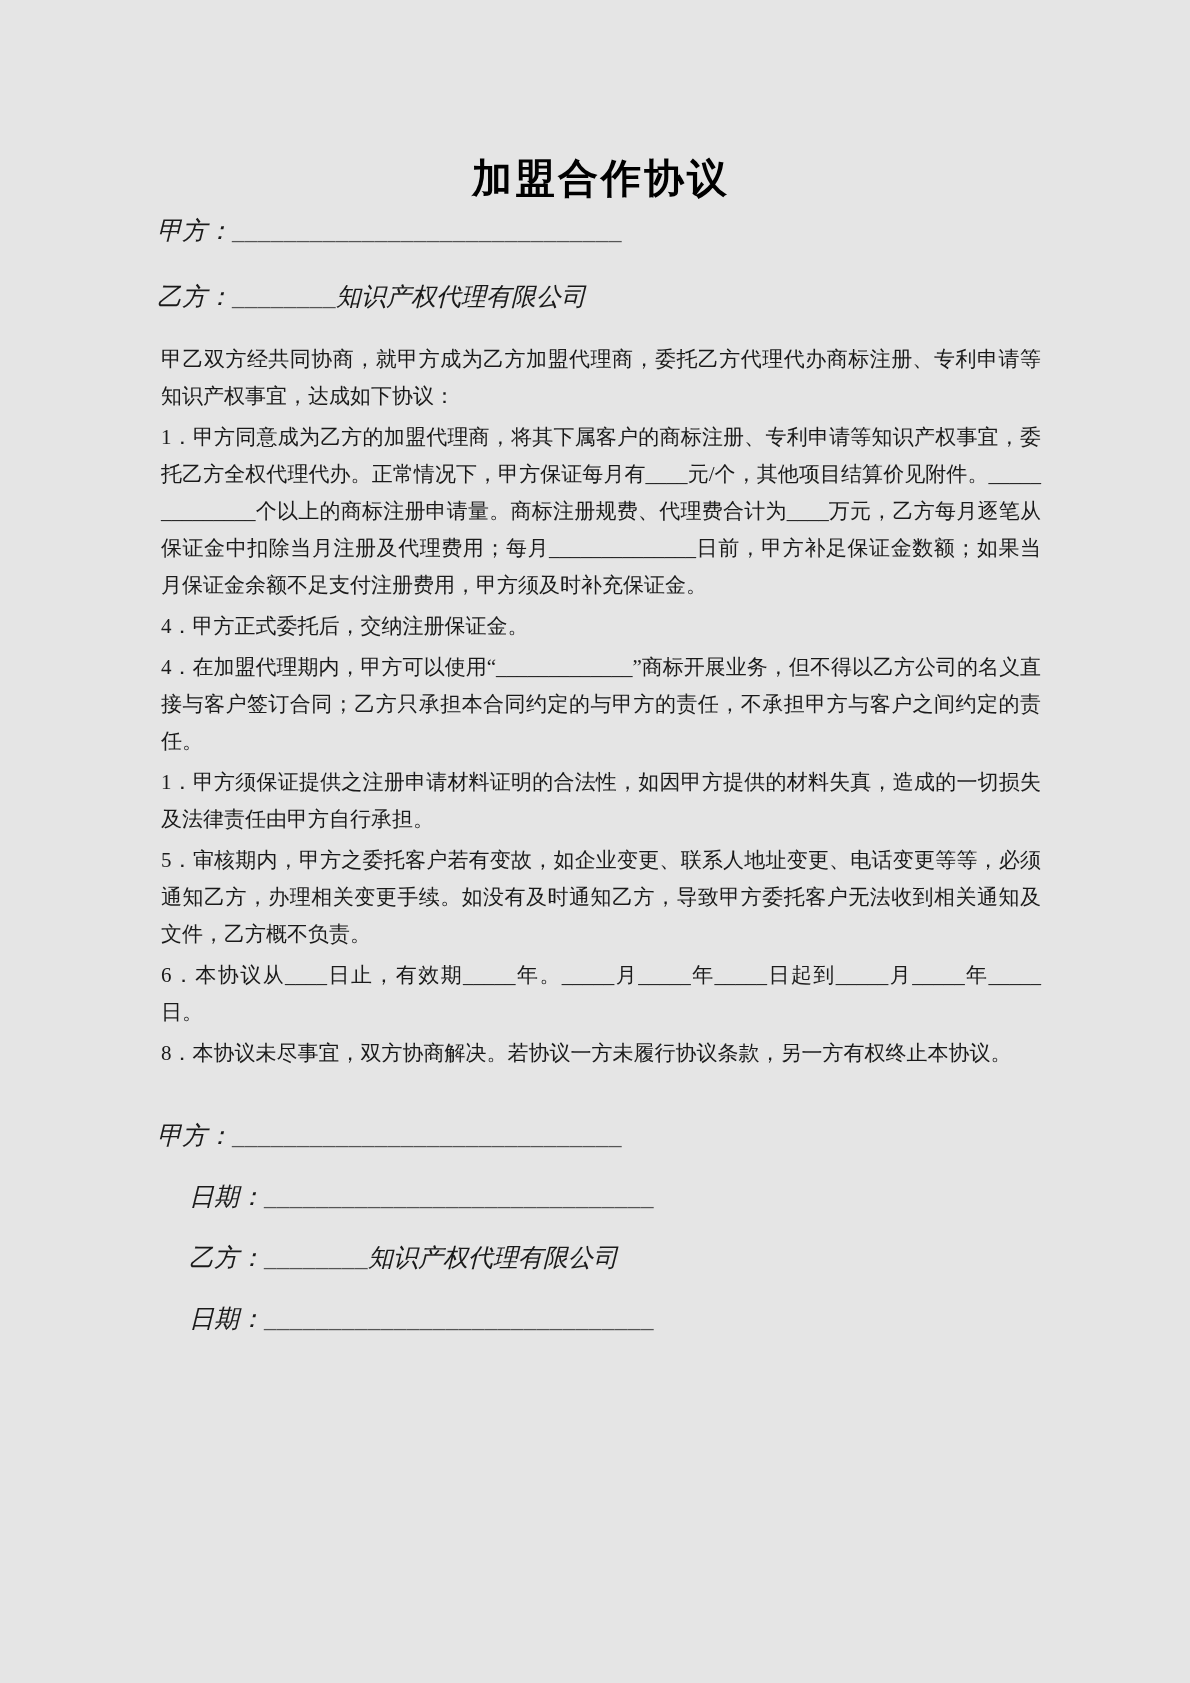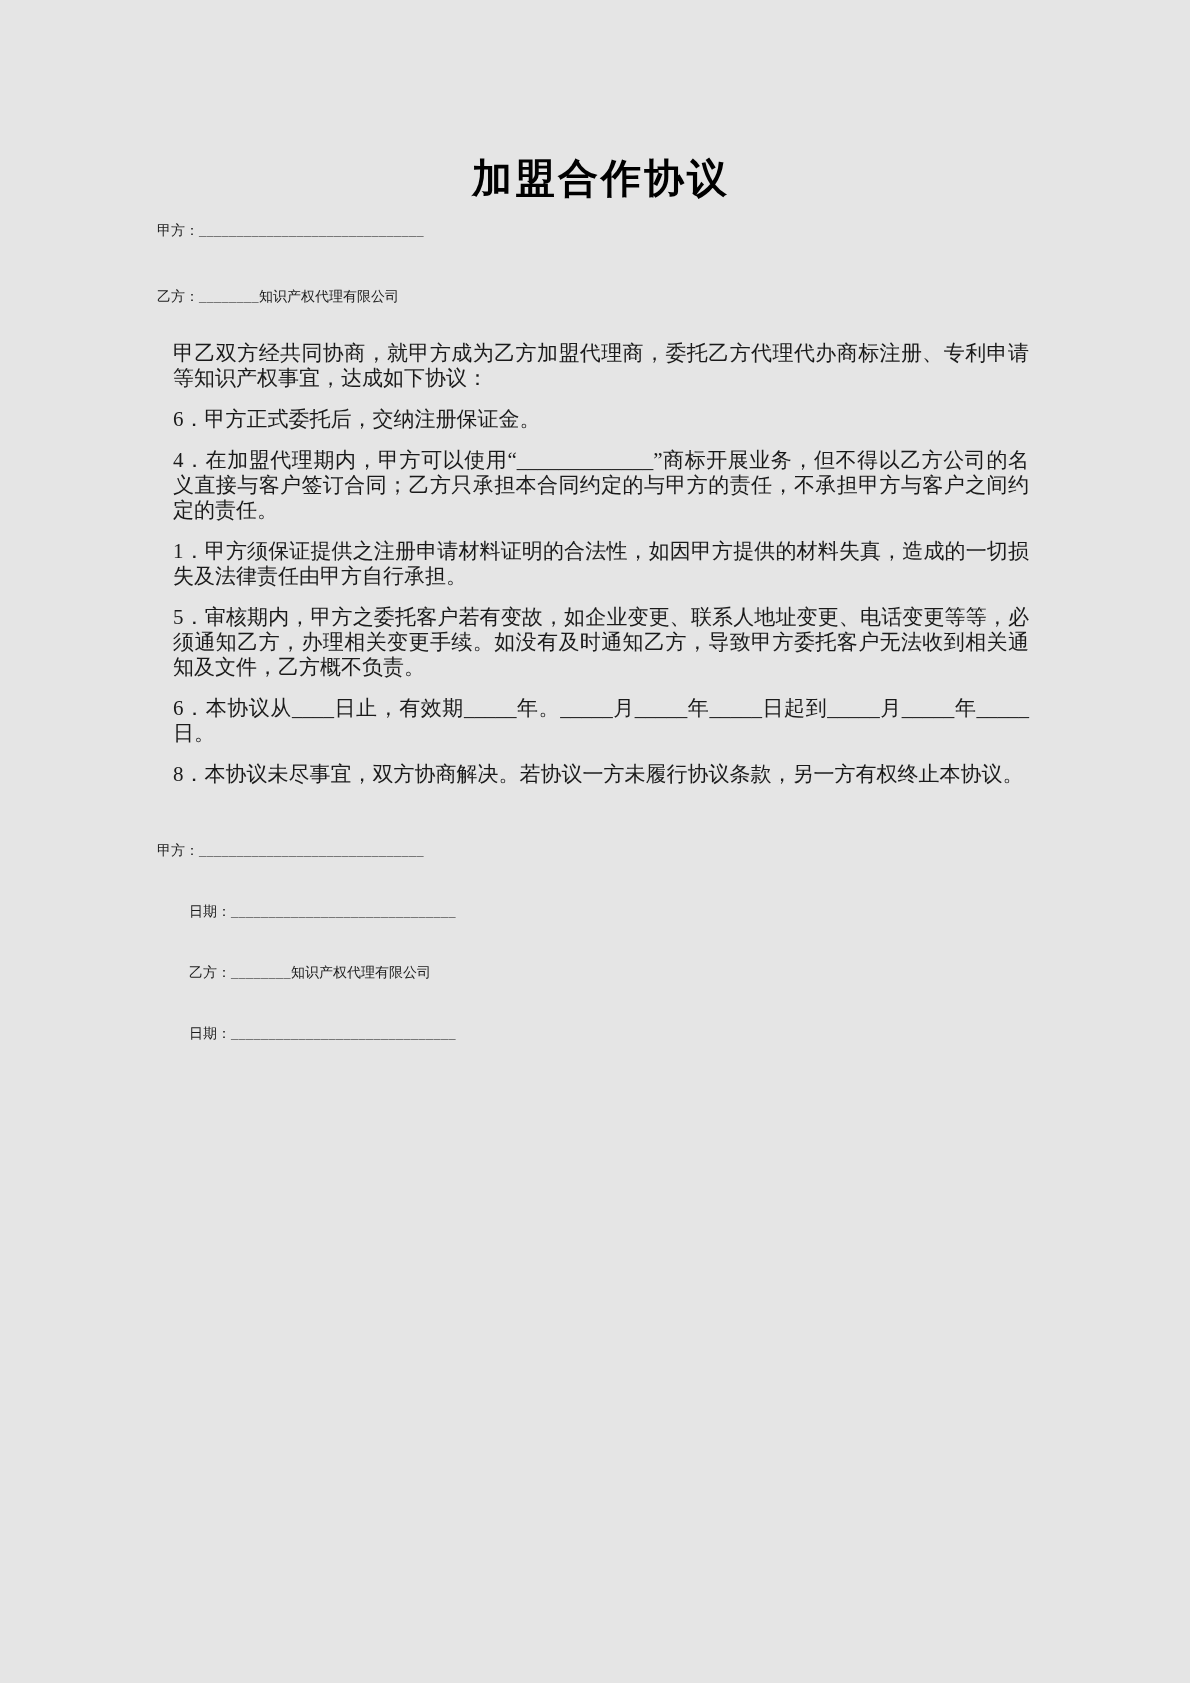--- a/index.html
+++ b/index.html
@@ -30,37 +30,38 @@
   .doc-title {
     margin-top: 157px;
     text-align: center;
     font-size: 40px;
     line-height: 44px;
     font-weight: bold;
     letter-spacing: 3px;
     color: #000000;
   }
   .field-line {
-    font-size: 14px;
+    font-size: 25px;
     line-height: 31px;
     white-space: nowrap;
+    font-style: italic;
   }
   .hdr-party-a { margin-top: 14px; }
   .hdr-party-b { margin-top: 35px; }
   .blank {
     color: #555555;
     letter-spacing: 0.5px;
   }
   .body-text {
     margin-top: 29px;
   }
   .para {
-    margin: 16px;
+    margin: 4px;
     font-size: 21px;
-    line-height: 25px;
+    line-height: 37px;
     text-align: justify;
     text-justify: inter-character;
     word-break: break-all;
   }
   .signatures { margin-top: 48px; }
   .sig-line { margin-top: 0; }
   .sig-line + .sig-line { margin-top: 30px; margin-left: 32px; }
 </style>
 </head>
 <body>
@@ -73,21 +74,22 @@
     <div class="field-line hdr-party-a">
       <span>甲方：</span><span class="blank">______________________________</span>
     </div>
 
     <div class="field-line hdr-party-b">
       <span>乙方：</span><span class="blank">________</span><span>知识产权代理有限公司</span>
     </div>
 
     <div class="body-text">
       <p class="para">甲乙双方经共同协商，就甲方成为乙方加盟代理商，委托乙方代理代办商标注册、专利申请等知识产权事宜，达成如下协议：</p>
-      <p class="para">6．甲方正式委托后，交纳注册保证金。</p>
+      <p class="para">1．甲方同意成为乙方的加盟代理商，将其下属客户的商标注册、专利申请等知识产权事宜，委托乙方全权代理代办。正常情况下，甲方保证每月有____元/个，其他项目结算价见附件。______________个以上的商标注册申请量。商标注册规费、代理费合计为____万元，乙方每月逐笔从保证金中扣除当月注册及代理费用；每月______________日前，甲方补足保证金数额；如果当月保证金余额不足支付注册费用，甲方须及时补充保证金。</p>
+      <p class="para">4．甲方正式委托后，交纳注册保证金。</p>
       <p class="para">4．在加盟代理期内，甲方可以使用“_____________”商标开展业务，但不得以乙方公司的名义直接与客户签订合同；乙方只承担本合同约定的与甲方的责任，不承担甲方与客户之间约定的责任。</p>
       <p class="para">1．甲方须保证提供之注册申请材料证明的合法性，如因甲方提供的材料失真，造成的一切损失及法律责任由甲方自行承担。</p>
       <p class="para">5．审核期内，甲方之委托客户若有变故，如企业变更、联系人地址变更、电话变更等等，必须通知乙方，办理相关变更手续。如没有及时通知乙方，导致甲方委托客户无法收到相关通知及文件，乙方概不负责。</p>
       <p class="para">6．本协议从____日止，有效期_____年。_____月_____年_____日起到_____月_____年_____日。</p>
       <p class="para">8．本协议未尽事宜，双方协商解决。若协议一方未履行协议条款，另一方有权终止本协议。</p>
     </div>
 
     <div class="signatures">
       <div class="field-line sig-line">
         <span>甲方：</span><span class="blank">______________________________</span>

